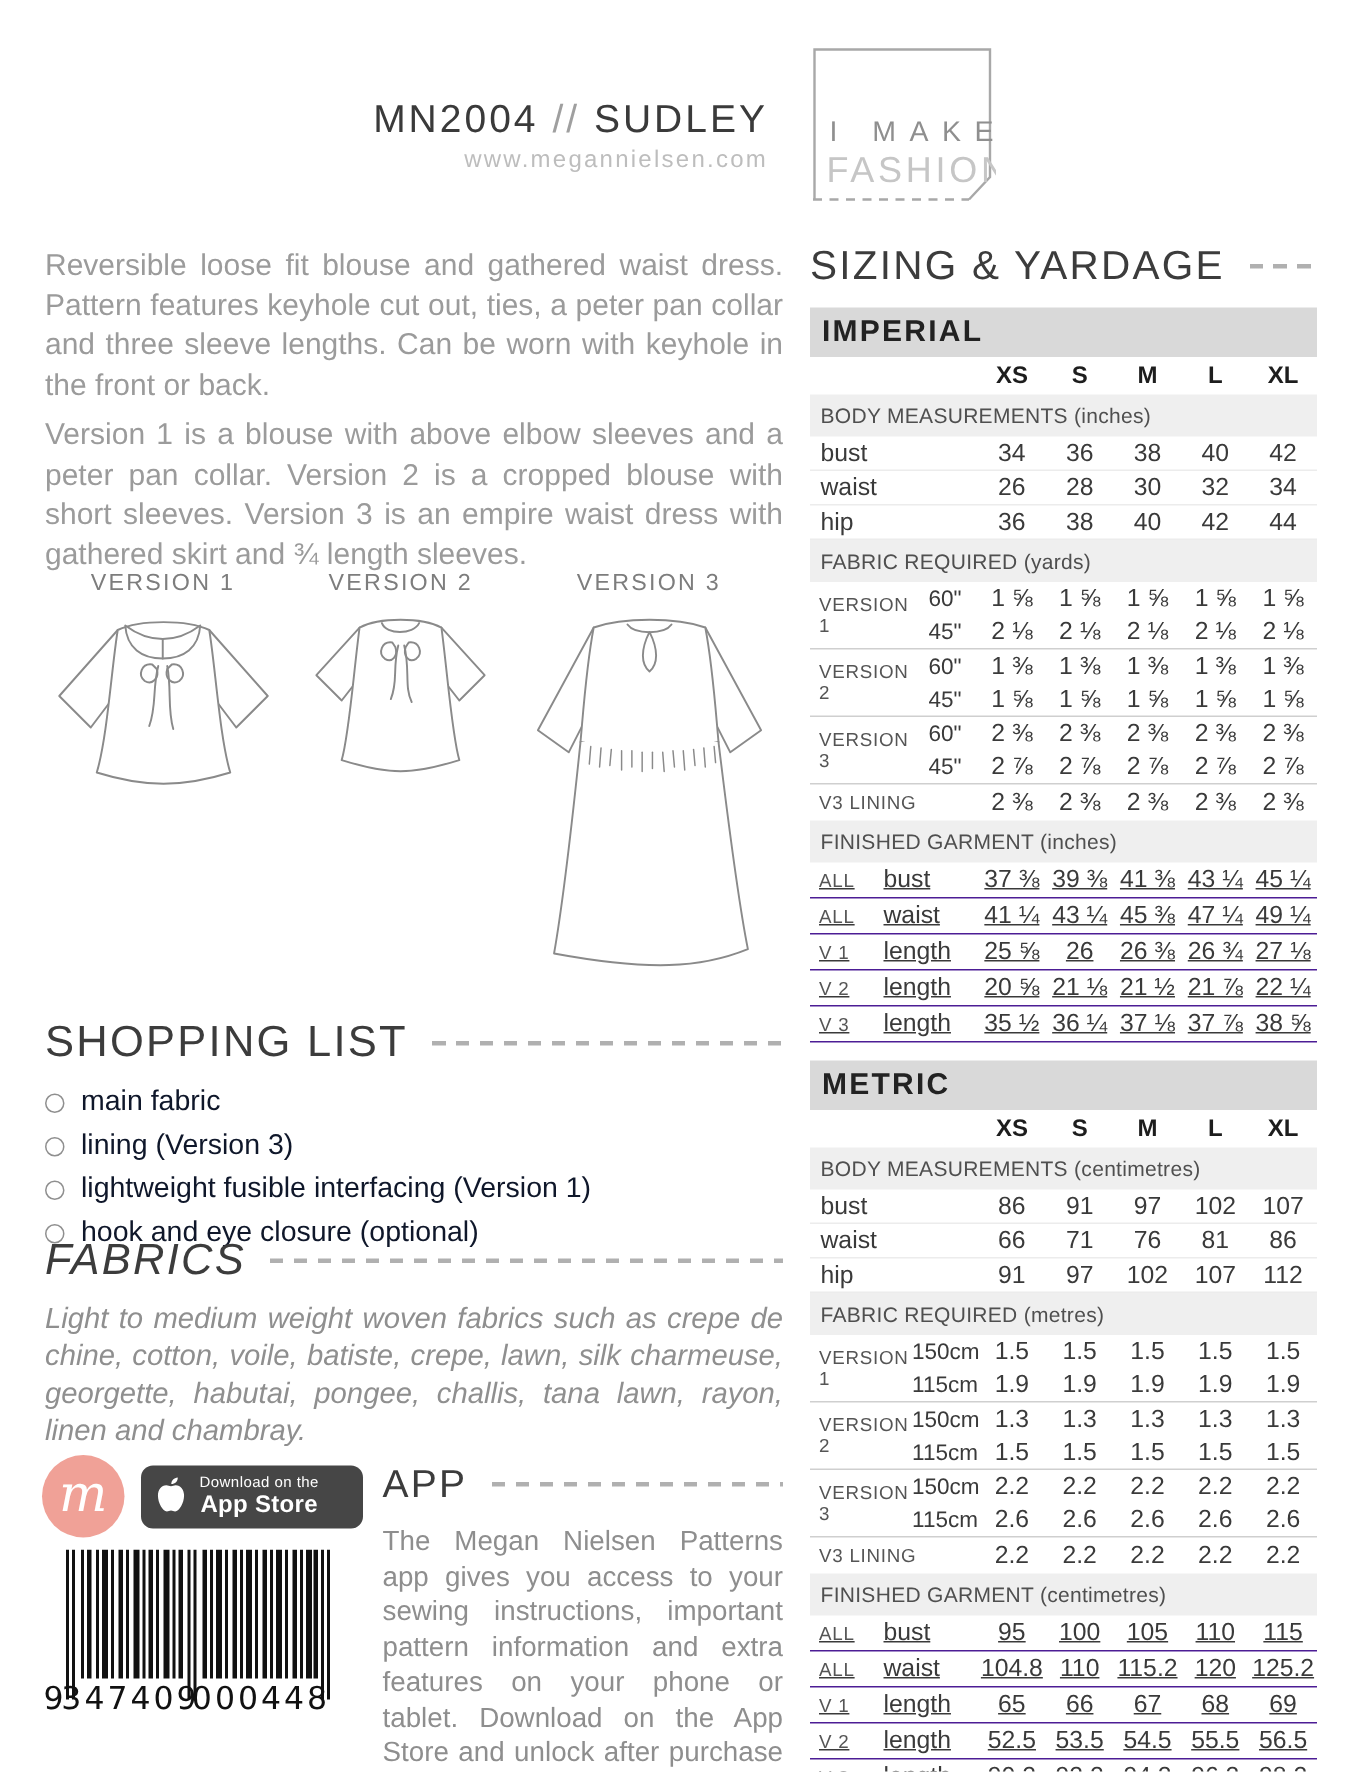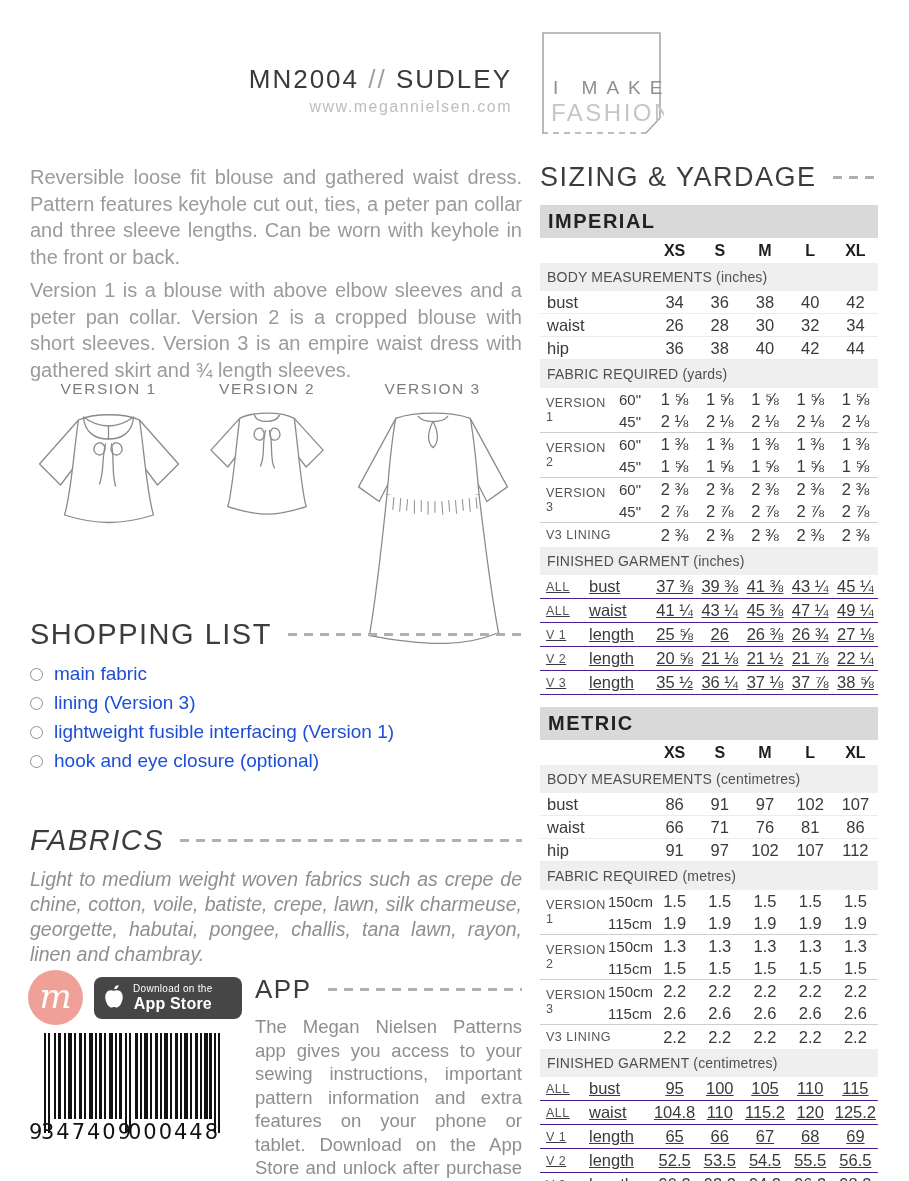--- a/index.html
+++ b/index.html
@@ -21,23 +21,23 @@
   .fig{display:flex;flex-direction:column;align-items:center;}
   .fig-cap{font-size:15.5px;letter-spacing:1.5px;color:#7d7d7d;margin-bottom:4px;}
   .sketch{stroke:#8a8a8a;stroke-width:1.3;fill:#ffffff;stroke-linejoin:round;stroke-linecap:round;}
 
   
   .hrow{display:flex;align-items:center;}
   .h1{font-size:29px;letter-spacing:1.5px;color:#3c3c3c;font-weight:400;white-space:nowrap;}
   .dash{flex:1;height:3px;margin-left:16px;background:repeating-linear-gradient(90deg,#b0b0b0 0 9px,transparent 9px 16px);}
 
   
-  .shopping{top:618px;left:30px;width:492px;}
+  .shopping{top:679px;left:30px;width:492px;}
   .list{margin-top:12px;}
-  .li{display:flex;align-items:center;font-size:19px;color:#1d4ed8;margin-bottom:7px;text-align:center;}
+  .li{display:flex;align-items:center;font-size:19px;color:#0f172a;margin-bottom:7px;text-align:center;}
   .bullet{width:11px;height:11px;border:1.5px solid #8f8f8f;border-radius:50%;margin-right:11px;flex:none;}
 
   
   .fabrics{top:824px;left:30px;width:492px;font-style:italic;}
   .fab-text{margin-top:10px;font-size:19.5px;line-height:25px;color:#8f8f8f;text-align:justify;}
 
   
   .bottomleft{top:970px;left:28px;width:214px;}
   .brandrow{display:flex;align-items:center;gap:11px;}
   .mcircle{width:55px;height:55px;border-radius:50%;background:#f0a197;display:flex;align-items:center;justify-content:center;}

